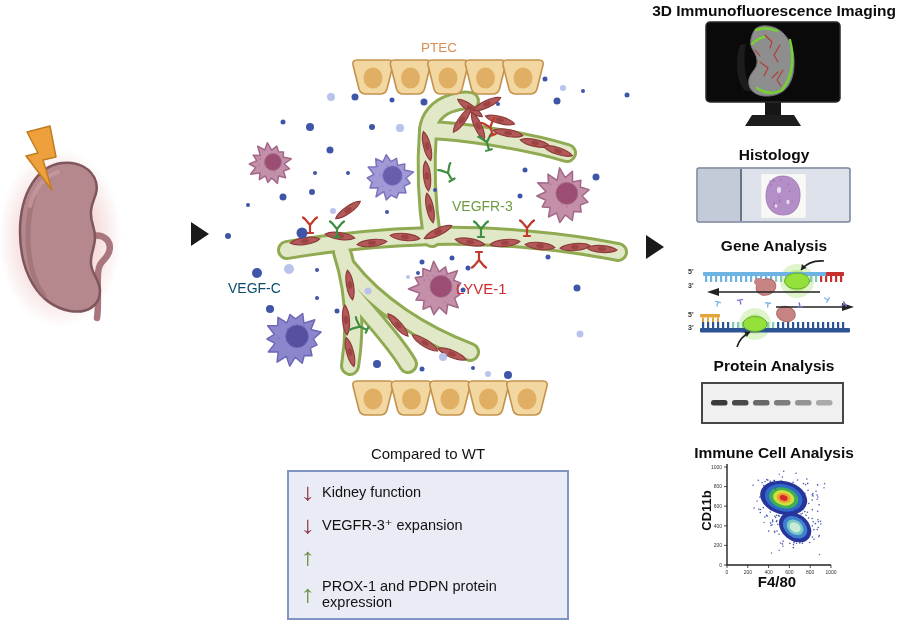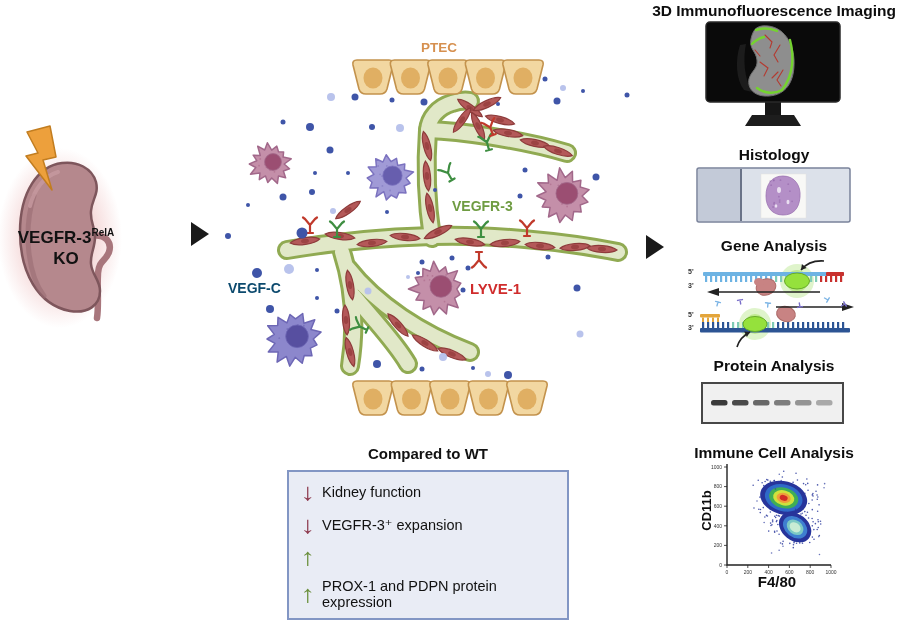--- a/index.html
+++ b/index.html
@@ -1,27 +1,27 @@
 <!DOCTYPE html>
 <html><head>
 <meta charset="utf-8">
 <style>
   html,body{margin:0;padding:0;background:#fff;}
   .canvas{position:relative;width:900px;height:624px;background:#fff;overflow:hidden;
           font-family:"Liberation Sans","DejaVu Sans",sans-serif;}
   svg{position:absolute;left:0;top:0;}
-  .lbl{position:absolute;font-weight:bold;color:#111;}
+  .lbl{position:absolute;font-weight:normal;color:#111;}
   .rt{position:absolute;left:642px;width:264px;text-align:center;font-weight:bold;font-size:15.5px;color:#0d0d0d;}
   .gl{position:absolute;font-size:7px;font-weight:bold;color:#333;}
   #kidney-label{left:6px;top:227px;width:120px;text-align:center;font-size:17px;line-height:1.25;}
   #kidney-label sup{font-size:10px;}
   #ptec-label{left:408px;top:40px;width:62px;text-align:center;font-size:13.5px;color:#d6904f;}
   #vegfc-label{left:228px;top:280px;width:66px;font-size:14px;color:#0c4a6e;}
   #vegfr3-label{left:452px;top:198px;width:74px;font-size:14px;color:#6f9c42;}
-  #lyve1-label{left:470px;top:280px;width:60px;font-size:15px;color:#d02c2c;}
+  #lyve1-label{left:456px;top:280px;width:60px;font-size:15px;color:#d02c2c;}
   #cmp-title{left:287px;top:445px;width:282px;text-align:center;font-size:15px;}
   #cmp-box{position:absolute;left:287px;top:470px;width:282px;height:150px;background:#e9ecf5;
            border:2px solid #8296c4;box-sizing:border-box;display:flex;flex-direction:column;
            justify-content:space-evenly;padding-left:13px;}
   .cmp-row{display:flex;align-items:center;gap:8px;font-size:14.5px;color:#111;}
   .cmp-arrow{display:inline-block;font-size:24px;font-weight:bold;line-height:1;transform:scaleX(1.25);}
   .down .cmp-arrow{color:#8e3c50;}
   .up .cmp-arrow{color:#6a8f3c;}
   #cd11b-label{position:absolute;left:676px;top:503px;width:60px;text-align:center;
                transform:rotate(-90deg);font-weight:bold;font-size:13px;color:#0d0d0d;}
@@ -717,25 +717,20 @@
           <line x1="727" y1="506.2" x2="724" y2="506.2" stroke="#222" stroke-width="0.8"></line>
           <text x="722" y="508" font-size="5" text-anchor="end" fill="#333" font-family="Liberation Sans, DejaVu Sans, sans-serif">600</text>
           <line x1="727" y1="486.6" x2="724" y2="486.6" stroke="#222" stroke-width="0.8"></line>
           <text x="722" y="488.40000000000003" font-size="5" text-anchor="end" fill="#333" font-family="Liberation Sans, DejaVu Sans, sans-serif">800</text>
           <line x1="727" y1="467" x2="724" y2="467" stroke="#222" stroke-width="0.8"></line>
           <text x="722" y="468.8" font-size="5" text-anchor="end" fill="#333" font-family="Liberation Sans, DejaVu Sans, sans-serif">1000</text>
         </g>
   </g>
 </svg>
 
-<div class="lbl" id="kidney-label">
-  <span>VEGFR-3</span><sup>RelA</sup>
-  <br>
-  <span>KO</span>
-</div>
 
 <div class="lbl" id="ptec-label">PTEC</div>
 <div class="lbl" id="vegfc-label">VEGF-C</div>
 <div class="lbl" id="vegfr3-label">VEGFR-3</div>
 <div class="lbl" id="lyve1-label">LYVE-1</div>
 
 <div class="lbl" id="cmp-title">Compared to WT</div>
 <div id="cmp-box">
   <div class="cmp-row down">
     <span class="cmp-arrow">↓</span>

